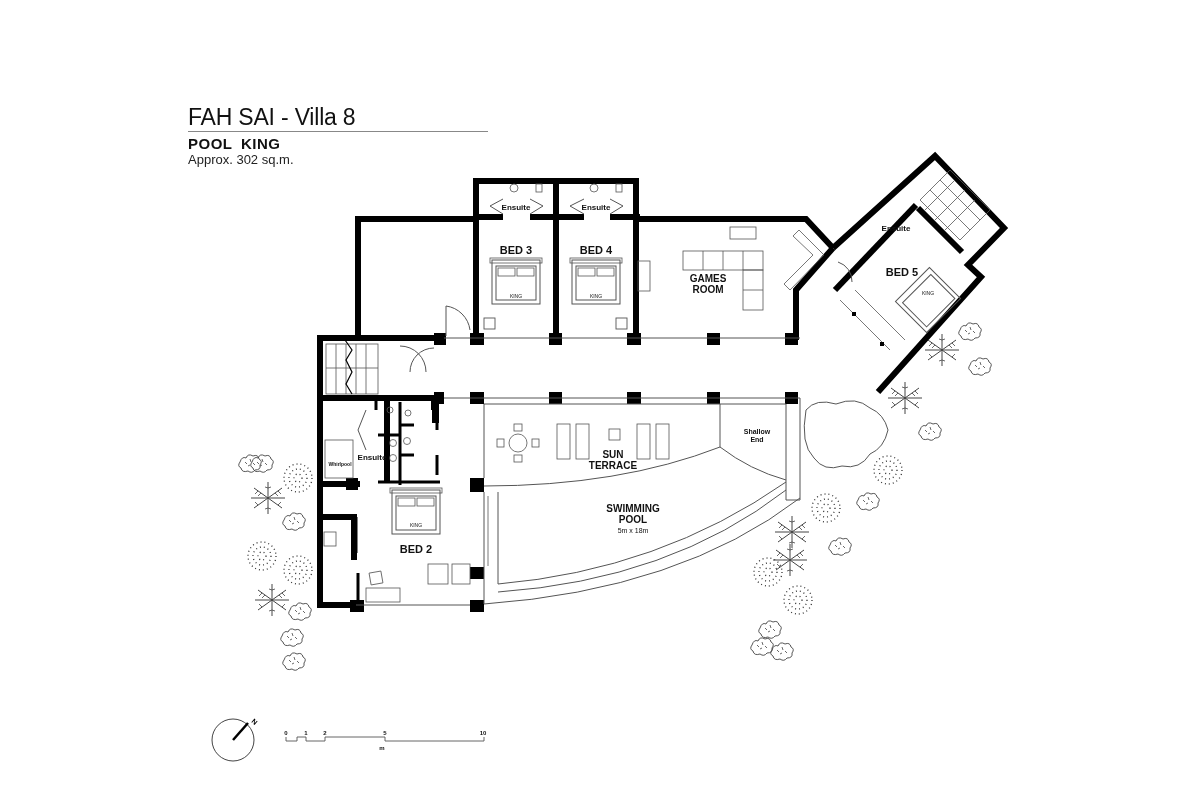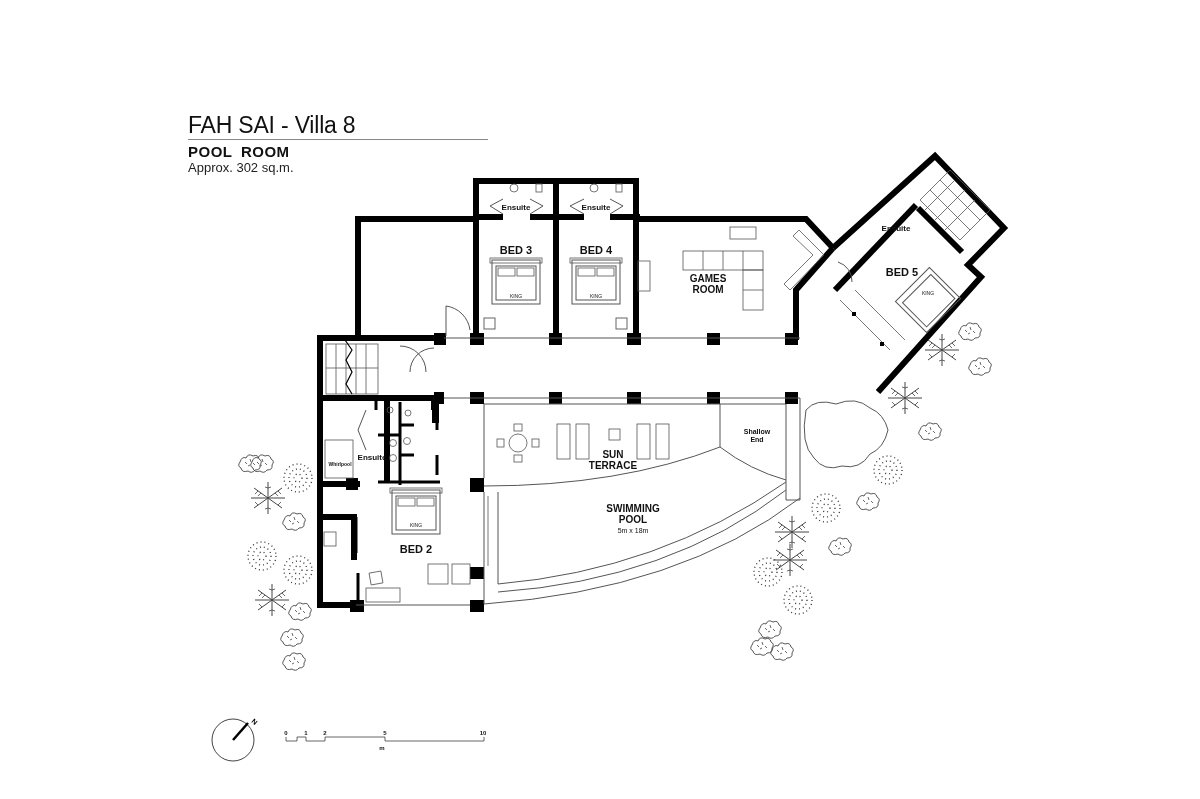--- a/index.html
+++ b/index.html
@@ -1,32 +1,32 @@
 <!DOCTYPE html>
 <html><head>
 <meta charset="utf-8">
 <style>
   html, body { margin: 0; padding: 0; background: #ffffff; }
   body { width: 1200px; height: 799px; position: relative; overflow: hidden; font-family: "Liberation Sans", sans-serif; }
-  .title-block { position: absolute; left: 188px; top: 112px; width: 300px; }
+  .title-block { position: absolute; left: 188px; top: 104px; width: 300px; }
   .title { font-size: 23px; color: #111; line-height: 26px; letter-spacing: -0.2px; }
   .title-rule { height: 1px; background: #888; width: 300px; margin-top: 1px; }
   .level { font-size: 15px; font-weight: bold; color: #111; letter-spacing: 0.5px; margin-top: 3px; line-height: 17px; word-spacing: 4px; }
   .area { font-size: 13px; color: #222; line-height: 16px; }
   svg.plan { position: absolute; left: 0; top: 0; }
   .lbl { font-family: "Liberation Sans", sans-serif; font-weight: bold; fill: #111; text-anchor: middle; }
   .sm { font-family: "Liberation Sans", sans-serif; fill: #111; text-anchor: middle; }
 </style>
 </head>
 <body>
 
 <div class="title-block">
   <div class="title">FAH SAI - Villa 8</div>
   <div class="title-rule"></div>
-  <div class="level">POOL  ROOM</div>
+  <div class="level">POOL  KING</div>
   <div class="area">Approx. 302 sq.m.</div>
 </div>
 
 <svg class="plan" width="1200" height="799" viewBox="0 0 1200 799">
   <defs>
     <g id="kingbed">
       <rect x="0" y="0" width="48" height="44" fill="none" stroke="#555" stroke-width="1"></rect>
       <rect x="4" y="6" width="40" height="34" fill="none" stroke="#555" stroke-width="1"></rect>
       <rect x="6" y="8" width="17" height="8" fill="none" stroke="#555" stroke-width="0.8"></rect>
       <rect x="25" y="8" width="17" height="8" fill="none" stroke="#555" stroke-width="0.8"></rect>

